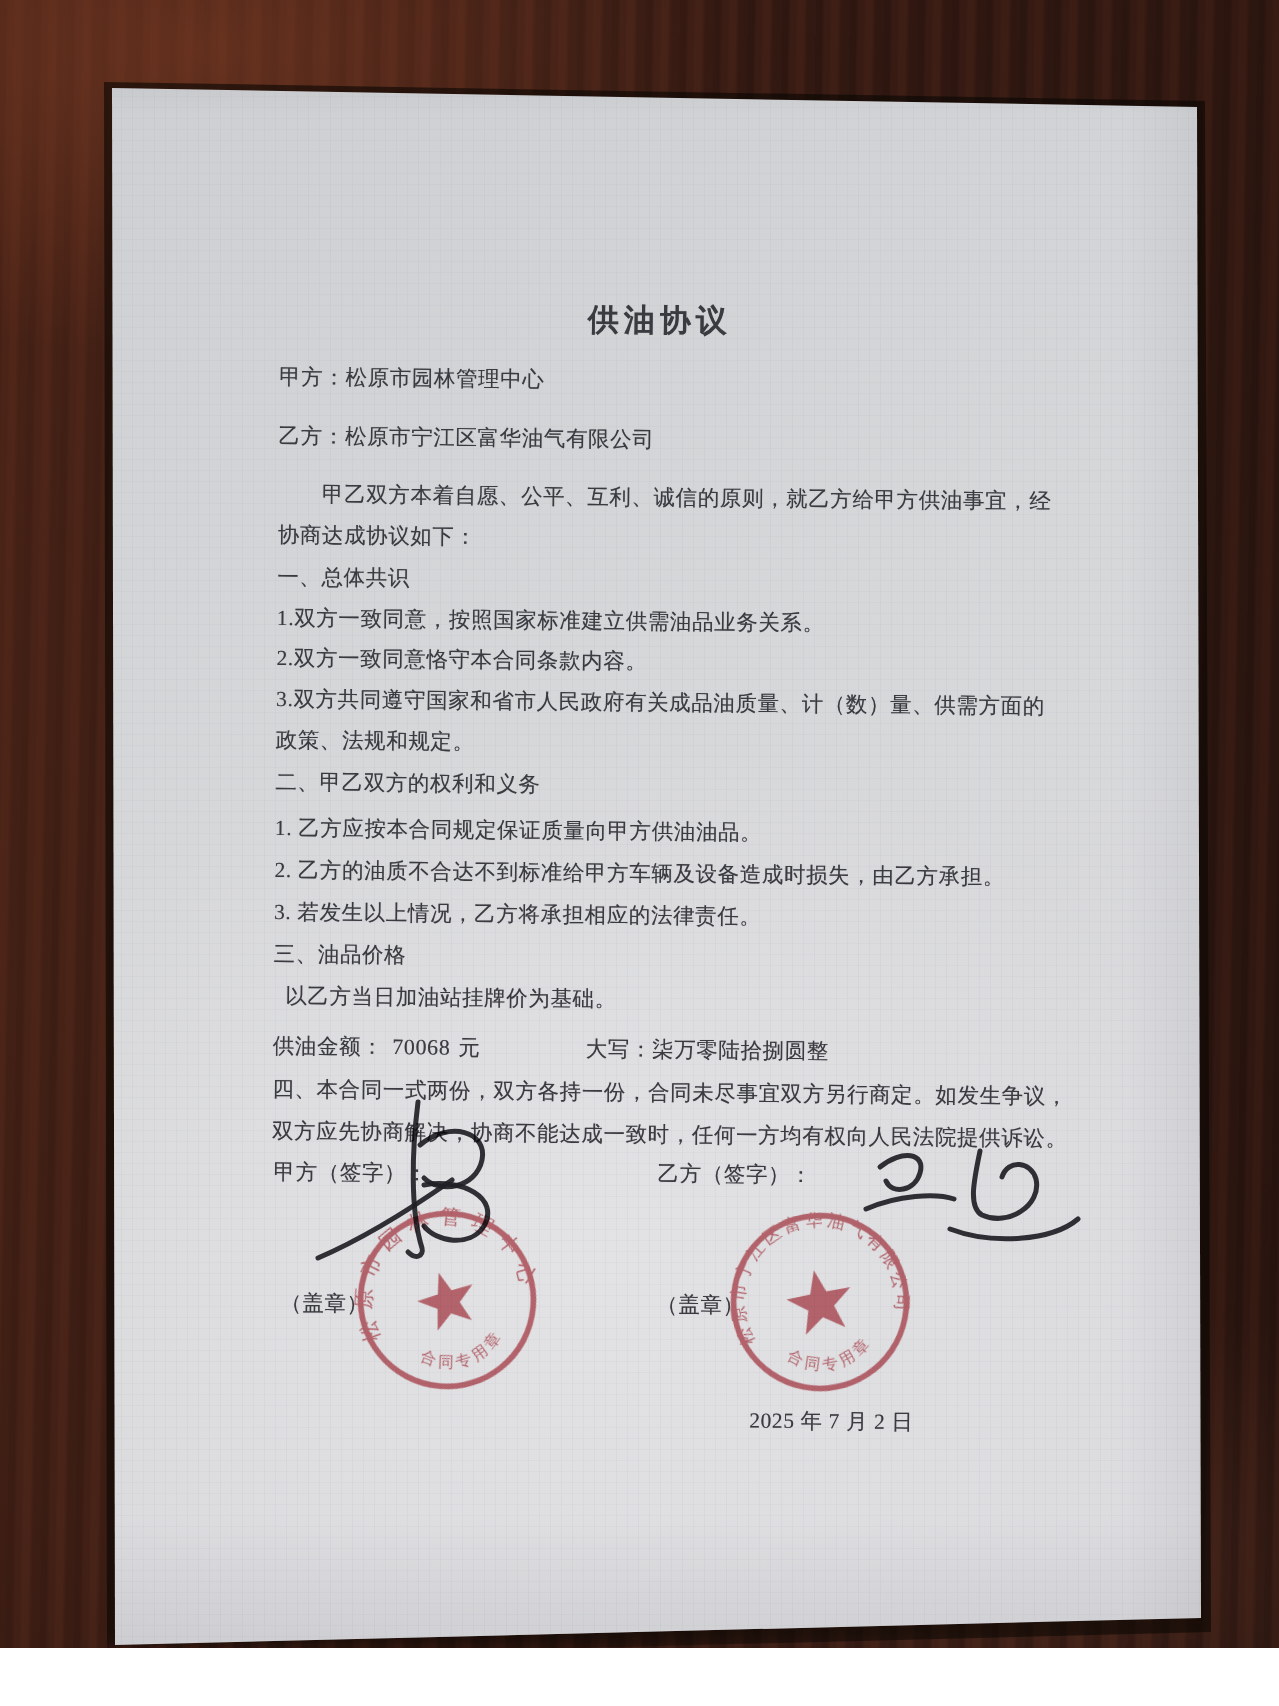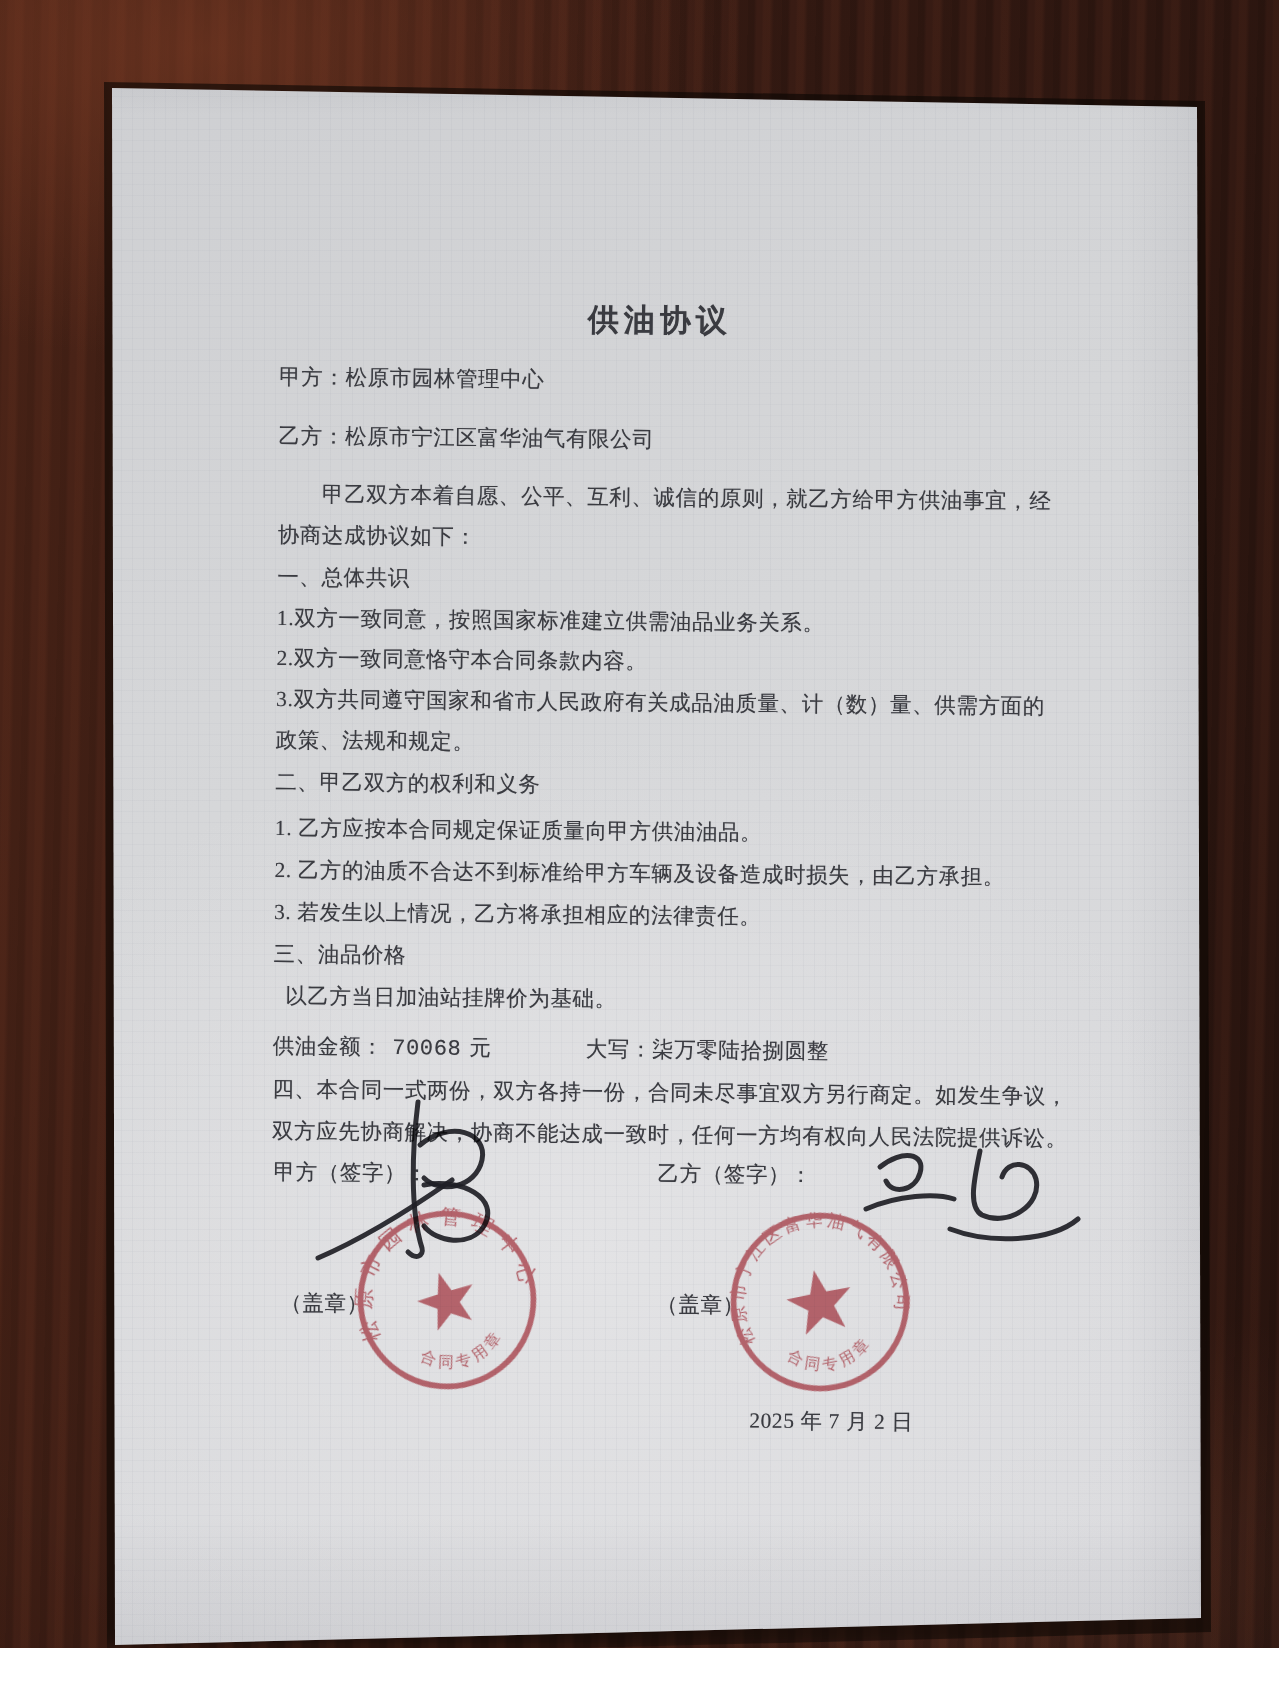--- a/index.html
+++ b/index.html
@@ -36,21 +36,21 @@
       linear-gradient(180deg, rgba(104,106,116,.18) 0 1.5%, rgba(104,106,116,0) 7% 92%, rgba(104,106,116,.12) 100%);
   }
   .content{
     position:absolute; left:112px; top:88px; width:1088px; height:1557px; z-index:4;
     transform:rotate(.55deg); transform-origin:170px 0;
     color:#3a3b41;
   }
   .ln{position:absolute; white-space:nowrap; font-size:21.5px; letter-spacing:.6px;
       text-shadow:0 0 .7px rgba(56,57,63,.45);}
   .title{font-size:31px; font-weight:bold; letter-spacing:5px; left:170px; width:760px; text-align:center;}
-  .num{font-family:Liberation Mono, monospace; font-size:22px; padding:0 8px 0 9px;}
+  .num{font-family:Liberation Serif, serif; font-size:22px; padding:0 8px 0 9px;}
   .stamp{position:absolute; z-index:6; mix-blend-mode:multiply; opacity:.82; filter:blur(.35px);}
   .stamp svg{color:#c0505a;}
   .seal-arc-a{font-size:22px; letter-spacing:10px; fill:currentColor;}
   .seal-arc-b{font-size:18.5px; letter-spacing:3.5px; fill:currentColor;}
   .seal-cap{font-size:16.5px; letter-spacing:4px; fill:currentColor;}
   .sig{position:absolute; z-index:7; mix-blend-mode:multiply;}
   .sig path{fill:none; stroke:#24242a; stroke-width:5; stroke-linecap:round; stroke-linejoin:round; opacity:.92;}
 </style>
 </head>
 <body>

